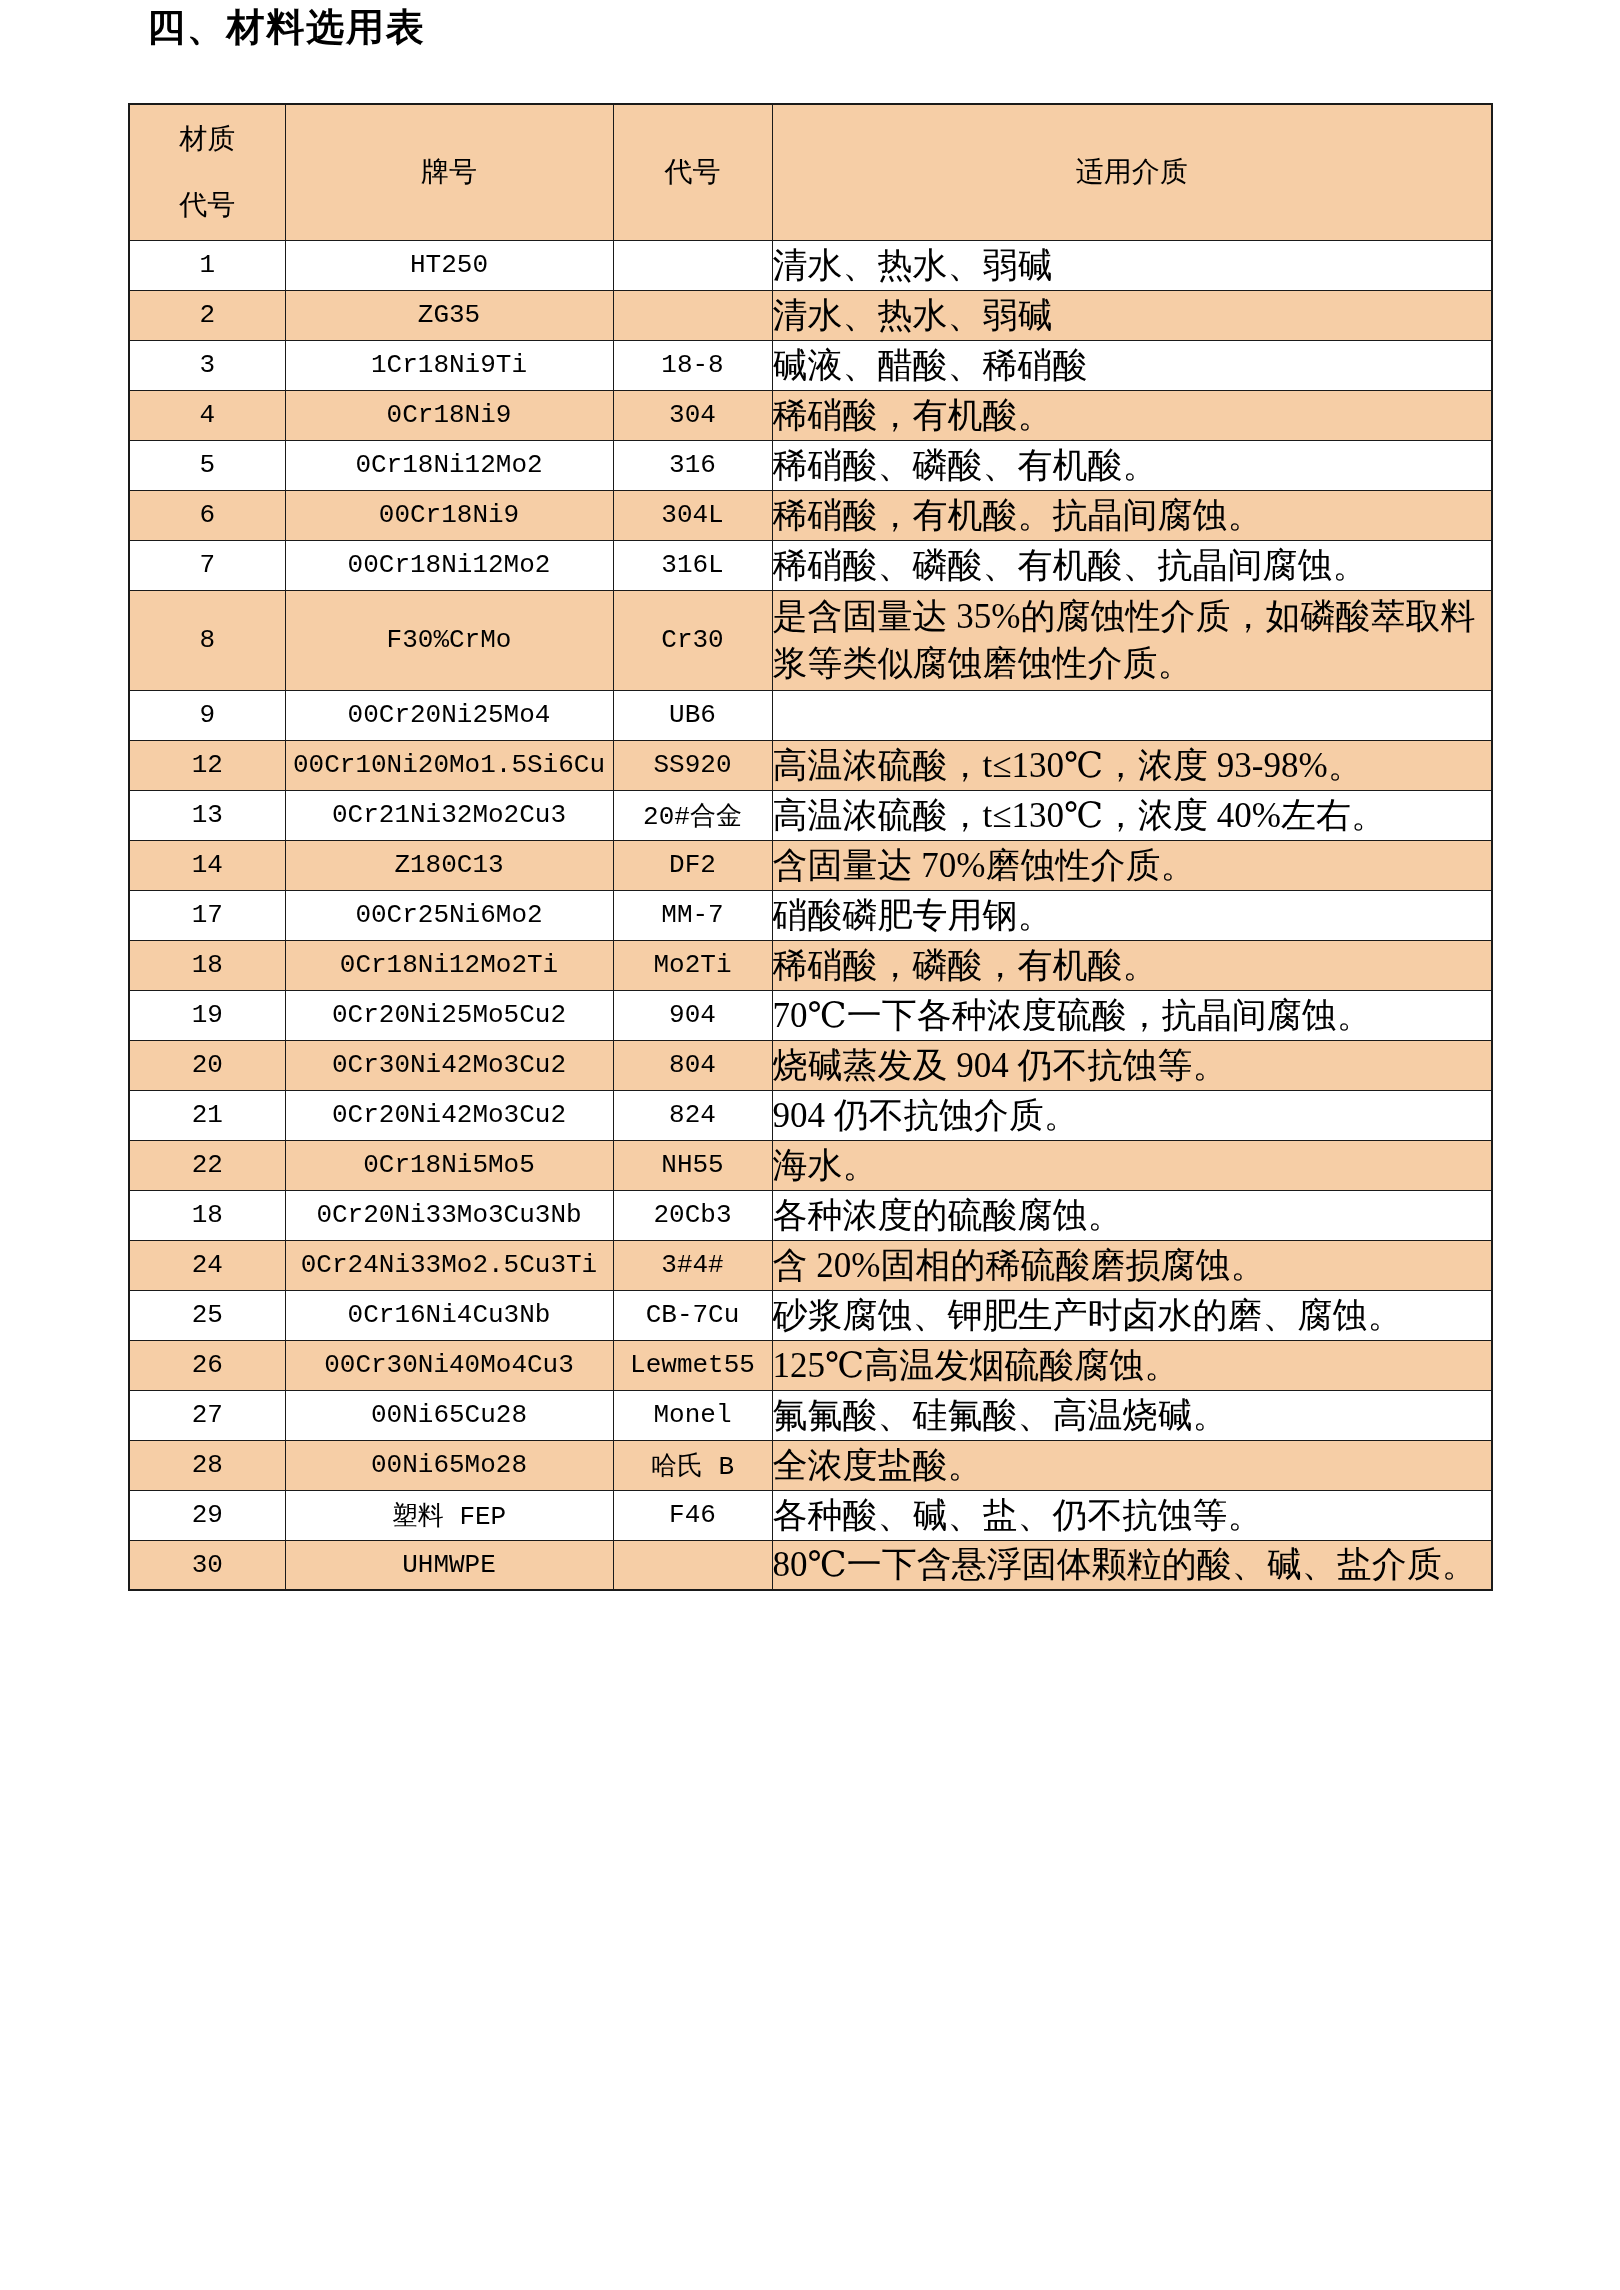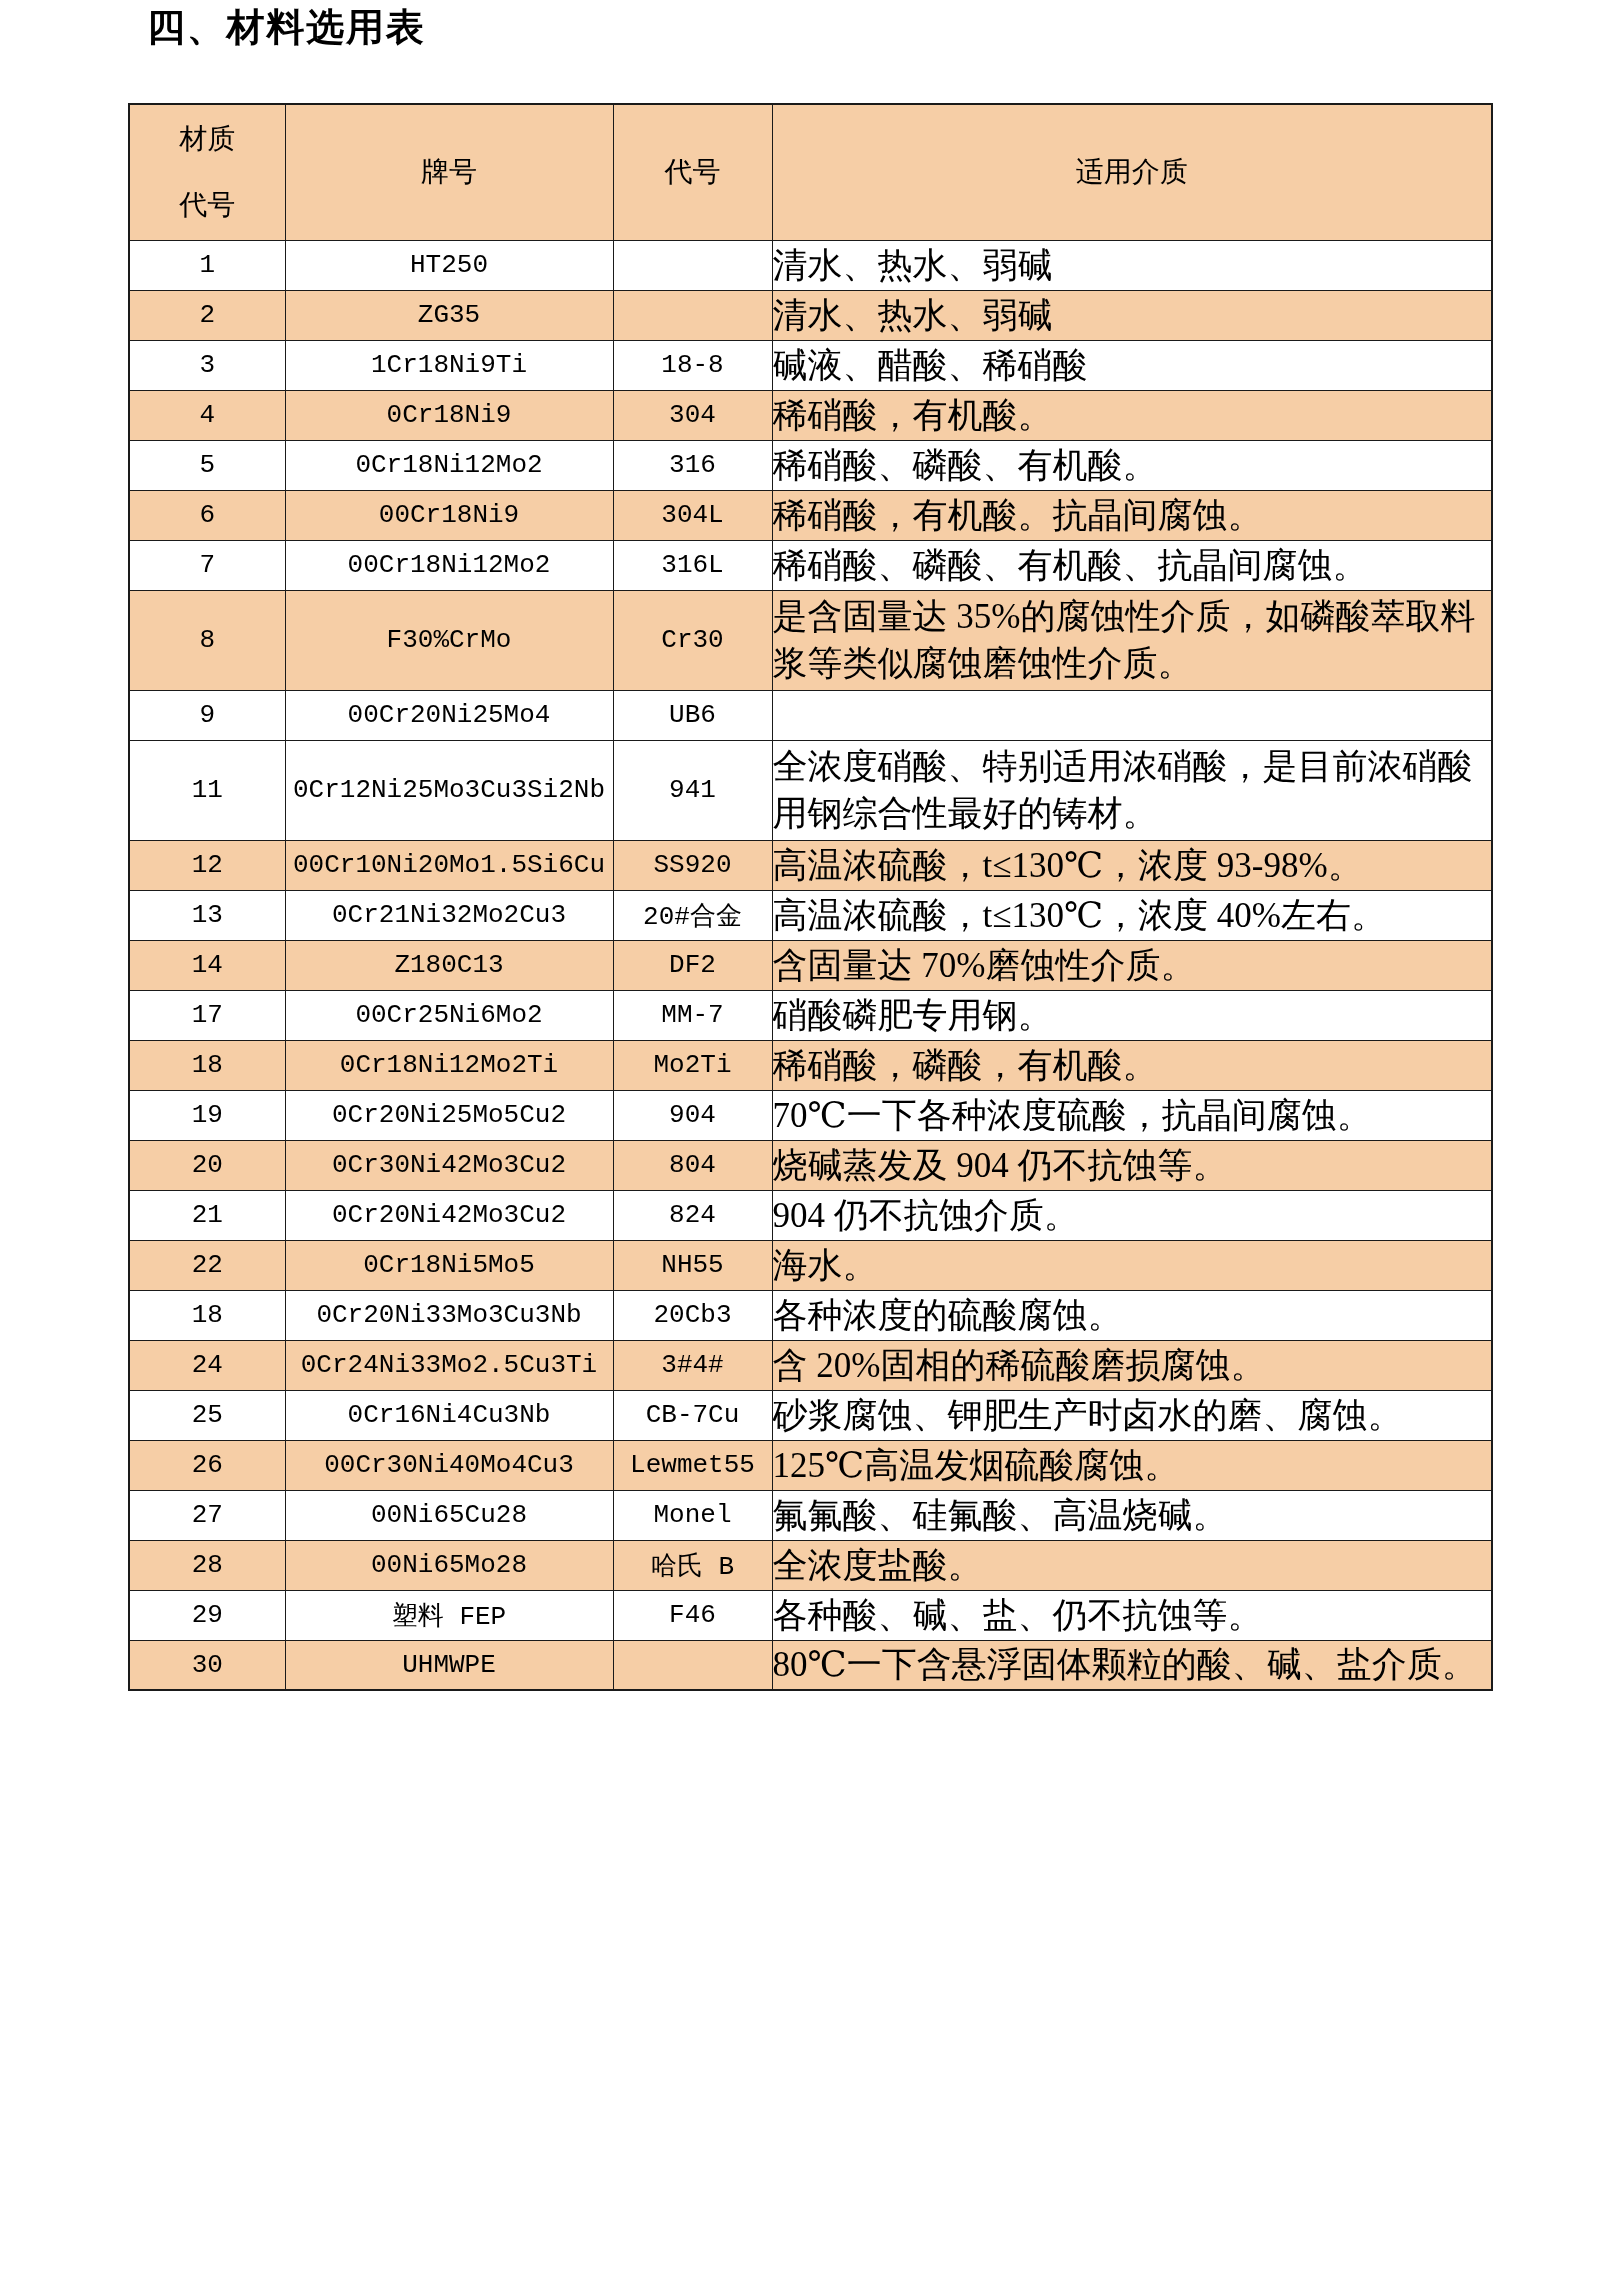--- a/index.html
+++ b/index.html
@@ -135,26 +135,20 @@
   </tr>
 
   <tr class="row">
     <td class="c-no">9</td>
     <td class="c-grade">00Cr20Ni25Mo4</td>
     <td class="c-code">UB6</td>
     <td class="c-media"></td>
   </tr>
 
 
-  <tr class="row tall">
-    <td class="c-no">11</td>
-    <td class="c-grade">0Cr12Ni25Mo3Cu3Si2Nb</td>
-    <td class="c-code">941</td>
-    <td class="c-media">全浓度硝酸、特别适用浓硝酸，是目前浓硝酸用钢综合性最好的铸材。</td>
-  </tr>
 
   <tr class="row shaded">
     <td class="c-no">12</td>
     <td class="c-grade">00Cr10Ni20Mo1.5Si6Cu</td>
     <td class="c-code">SS920</td>
     <td class="c-media">高温浓硫酸，t≤130℃，浓度 93-98%。</td>
   </tr>
 
   <tr class="row">
     <td class="c-no">13</td>

